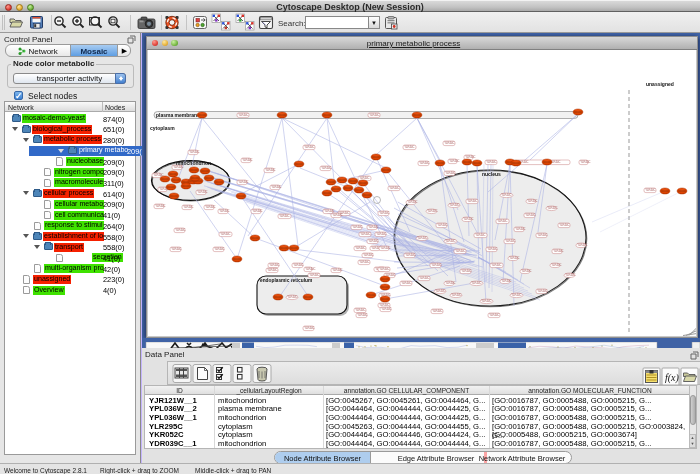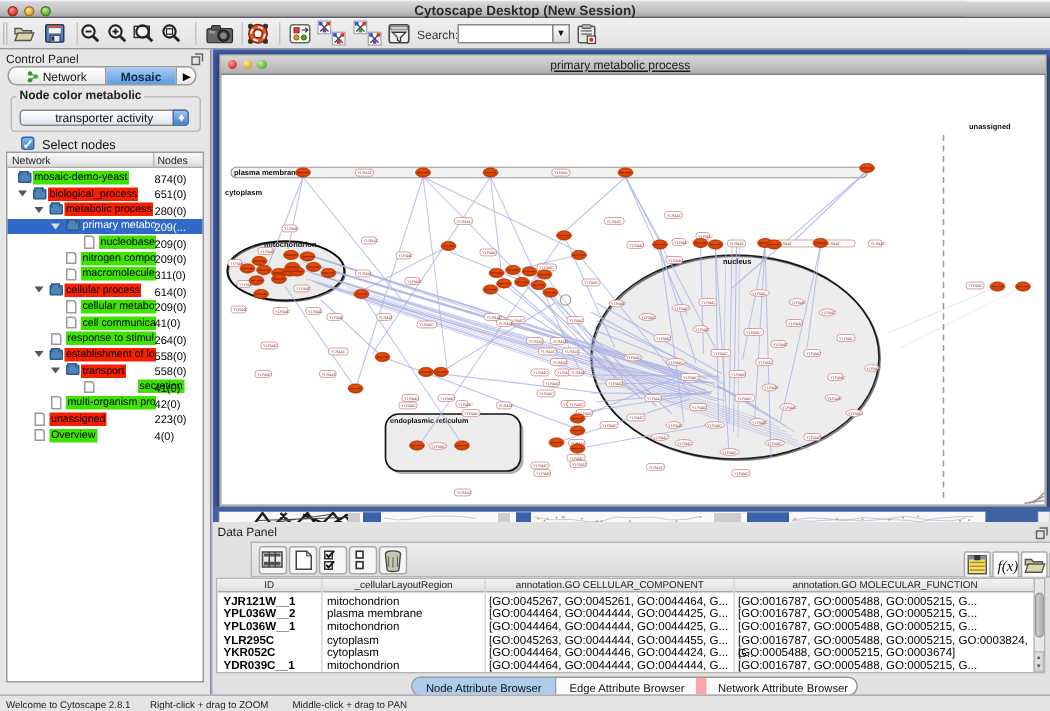--- a/index.html
+++ b/index.html
@@ -37,21 +37,21 @@
 #treehead .vline { position:absolute; left:97px; top:0; width:1px; height:10px; background:#bbb; }
 .trow { position:absolute; left:0; width:130px; height:10.7px; font-size:7.1px; }
 .trow .lbl { position:absolute; top:0.8px; height:9px; line-height:9.2px; padding:0 1px; color:#000; white-space:nowrap; overflow:hidden; }
 .trow .num { position:absolute; left:98px; top:1.4px; color:#000; font-size:7.4px; }
 .g { background:#3fe200; }
 .r { background:#f52000; }
 .arrow { position:absolute; top:3px; width:0; height:0; border-left:3.2px solid transparent; border-right:3.2px solid transparent; border-top:4.2px solid #555; }
 .folder { position:absolute; top:1.5px; width:9px; height:7px; background:#4d85b8; border:1px solid #2e5a88; border-radius:1px; }
 .folder:before { content:""; position:absolute; left:0px; top:-2px; width:4px; height:2px; background:#4d85b8; border:1px solid #2e5a88; border-bottom:none; }
 .file { position:absolute; top:1px; width:6.5px; height:8.5px; background:#fdfdfd; border:1px solid #9a9a9a; border-radius:0 2.5px 0 0; }
-.selrow { background:#3169c8; }
+.selrow { background:#3169c8;margin-left:24px; }
 #desktop { left:142px; top:33px; width:558px; height:430px; background:#3f62a5; }
 #netwin { position:absolute; left:4px; top:3px; width:552px; height:302px; background:#c8c8c8; border:1px solid #8f8f8f; box-shadow: -2px 0 3px rgba(0,0,20,.35), 2px 2px 3px rgba(0,0,20,.35); }
 #nettitle { position:absolute; left:0; top:0; width:550px; height:13px; background:linear-gradient(#d8d8d8,#b0b0b0); border-bottom:1px solid #808080; }
 #nettitle .t { position:absolute; left:0; right:17px; top:2px; text-align:center; font-size:8px; color:#1a1a1a;text-decoration:underline; }
 #netcontent { position:absolute; left:1px; top:13px; width:548px; height:286px; background:#fff; }
 #strip { position:absolute; left:0px; top:305px; width:558px; height:10px; background:#3f62a5; }
 #dpanel { left:142px; top:348px; width:558px; height:115px; background:#e2e2e2; }
 #dpanel .ptitle { position:absolute; left:3px; top:2px; font-size:8px; color:#1a1a1a; }
 #dtoolbar { position:absolute; left:2px; top:13px; width:553px; height:24px; background:linear-gradient(#ececec,#dddddd); border:1px solid #b5b5b5;margin-left:23px; }
 #dtable { position:absolute; left:2px; top:37px; width:553px; height:64px; background:#fff; border:1px solid #b5b5b5; }
@@ -917,21 +917,21 @@
             <span class="dc3">[GO:0044464, GO:0044444, GO:0044444, G...</span>
             <span class="dc4">[GO:0016787, GO:0005488, GO:0005215, G...</span>
           </div>
         </div>
       <div style="position:absolute;right:0;top:0;width:7px;height:62px;background:#e8e8e8;border-left:1px solid #bbb;"></div>
       <div style="position:absolute;right:0.5px;top:9px;width:6px;height:30px;background:linear-gradient(90deg,#cfcfcf,#aeaeae);border:1px solid #999;border-radius:3px;"></div>
       <div style="position:absolute;right:0;bottom:0;width:7px;height:14px;background:#dcdcdc;border:1px solid #bbb;font-size:4px;color:#555;text-align:center;line-height:6px;">▲<br>▼</div>
     </div>
     <div id="dtabs">
       <div class="seg" style="left:0;width:96px;background:#aecdee;border-radius:7px 0 0 7px;border-right:1px solid #9a9a9a;">Node Attribute Browser</div>
-      <div class="seg" style="left:97px;width:99px;border-right:7px solid #fca5a5;">Edge Attribute Browser</div>
+      <div class="seg" style="left:113px;width:99px;border-right:3px solid #fca5a5;">Edge Attribute Browser</div>
       <div class="seg" style="left:197px;width:100px;">Network Attribute Browser</div>
     </div>
   </div>
   <div class="abs" id="statusbar">
     <span style="left:4px">Welcome to Cytoscape 2.8.1</span>
     <span style="left:100px">Right-click + drag to ZOOM</span>
     <span style="left:195px">Middle-click + drag to PAN</span>
   </div>
 </div>
 

